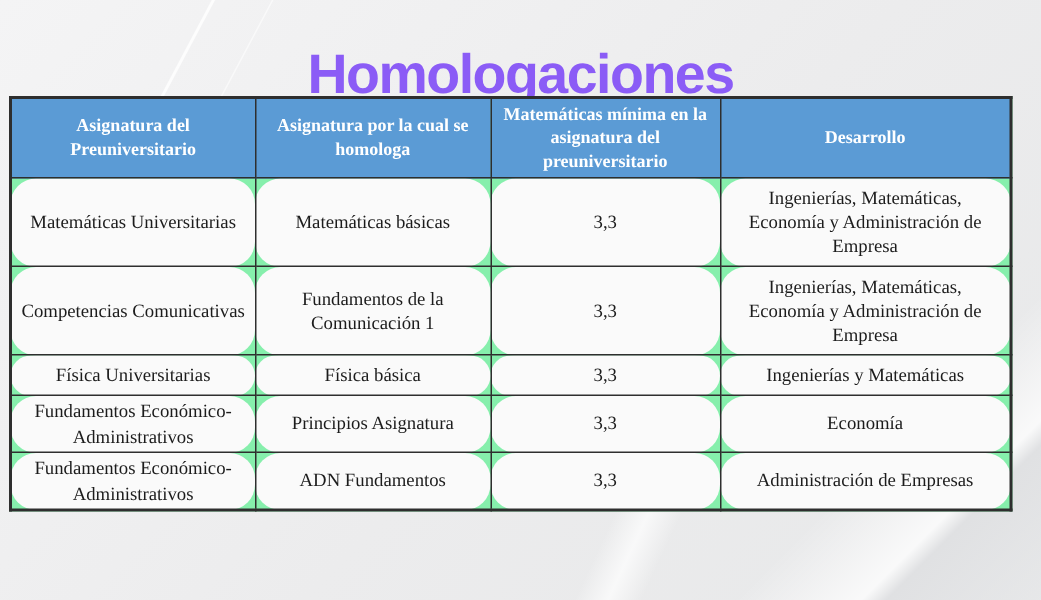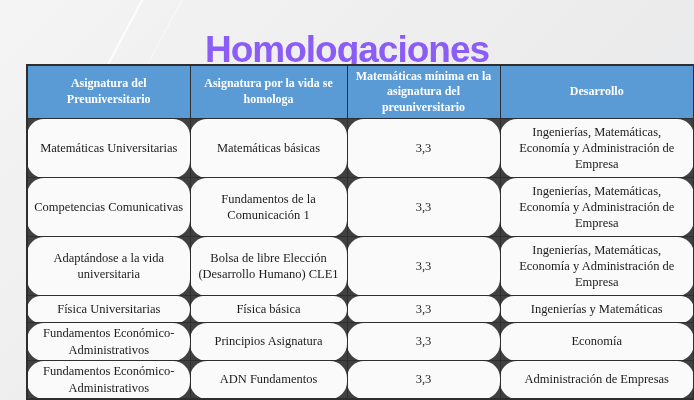--- a/index.html
+++ b/index.html
@@ -40,25 +40,25 @@
     text-align: center;
     font-family: "Liberation Sans", sans-serif;
     font-weight: bold;
     font-size: 37px;
     letter-spacing: -1px;
     color: #8b5cf6;
   }
 
   table.homologa {
     position: absolute;
-    top: 64px; left: 26px;
+    top: 64px; left: 6px;
     width: 667px;
     border-collapse: collapse;
     table-layout: fixed;
-    background: #404040;
+    background: #86efac;
     padding-left: 16px;
   }
   table.homologa col.c1 { width: 163px; }
   table.homologa col.c2 { width: 157px; }
   table.homologa col.c3 { width: 153px; }
   table.homologa col.c4 { width: 194px; }
 
   table.homologa th, table.homologa td {
     border: 1.5px solid #2e2e2e;
     text-align: center;
@@ -99,41 +99,35 @@
 <table class="homologa">
   <colgroup>
       <col class="c1">
       <col class="c2">
       <col class="c3">
       <col class="c4">
     </colgroup>
   <thead>
     <tr>
       <th>Asignatura del Preuniversitario</th>
-      <th>Asignatura por la vida se homologa</th>
+      <th>Asignatura por la cual se homologa</th>
       <th>Matemáticas mínima en la asignatura del preuniversitario</th>
       <th>Desarrollo</th>
     </tr>
   </thead>
   <tbody>
     <tr class="r-tall">
       <td>Matemáticas Universitarias</td>
       <td>Matemáticas básicas</td>
       <td>3,3</td>
       <td>Ingenierías, Matemáticas, Economía y Administración de Empresa</td>
     </tr>
     <tr class="r-tall">
       <td>Competencias Comunicativas</td>
       <td>Fundamentos de la Comunicación 1</td>
-      <td>3,3</td>
-      <td>Ingenierías, Matemáticas, Economía y Administración de Empresa</td>
-    </tr>
-    <tr class="r-tall">
-      <td>Adaptándose a la vida universitaria</td>
-      <td>Bolsa de libre Elección (Desarrollo Humano) CLE1</td>
       <td>3,3</td>
       <td>Ingenierías, Matemáticas, Economía y Administración de Empresa</td>
     </tr>
     <tr class="r-short">
       <td>Física Universitarias</td>
       <td>Física básica</td>
       <td>3,3</td>
       <td>Ingenierías y Matemáticas</td>
     </tr>
     <tr class="r-med">

